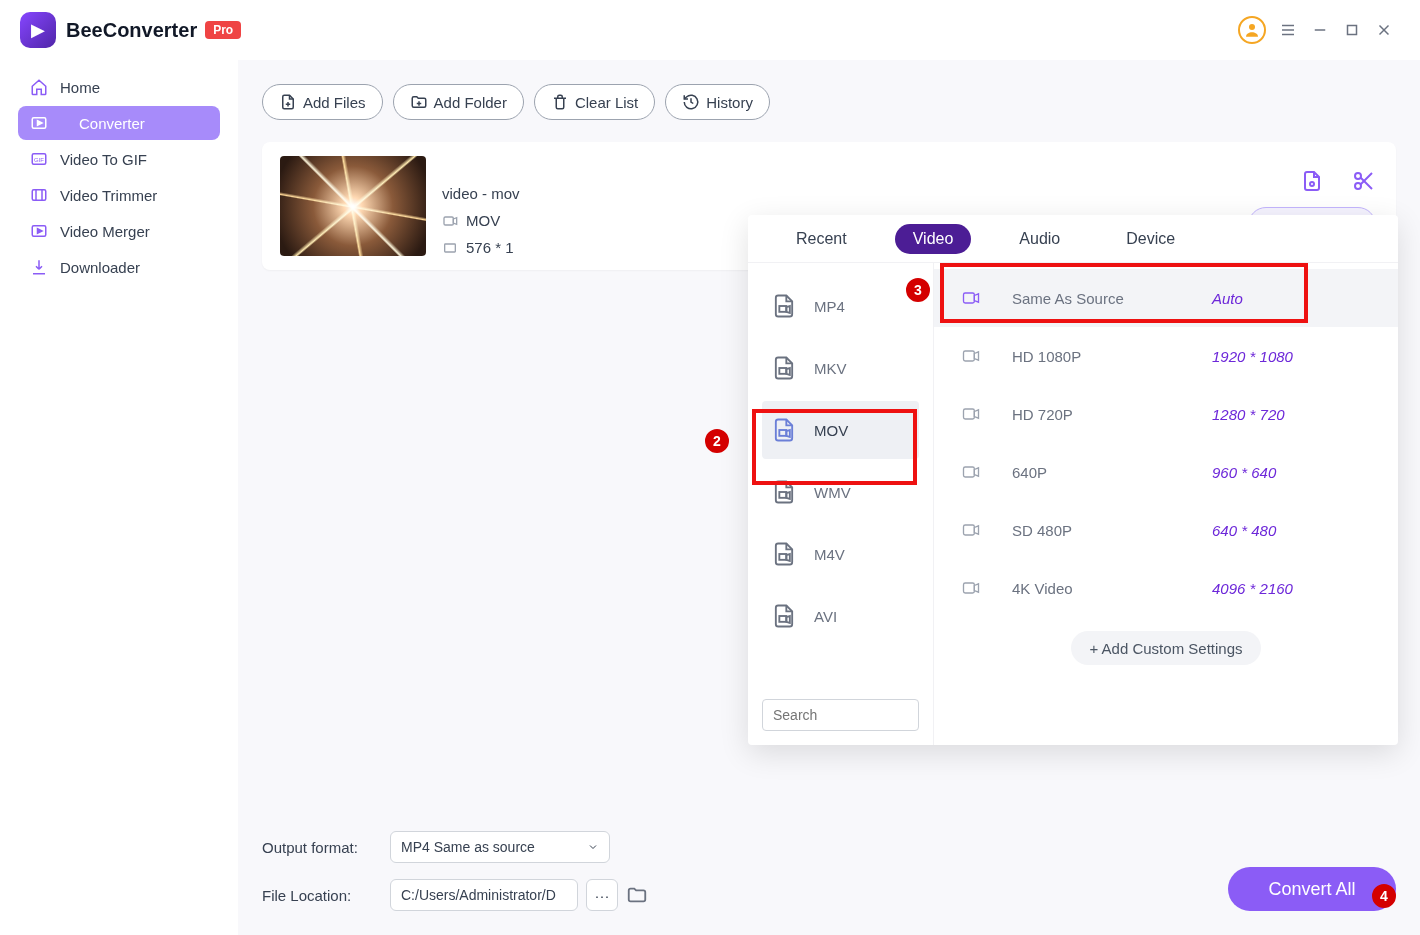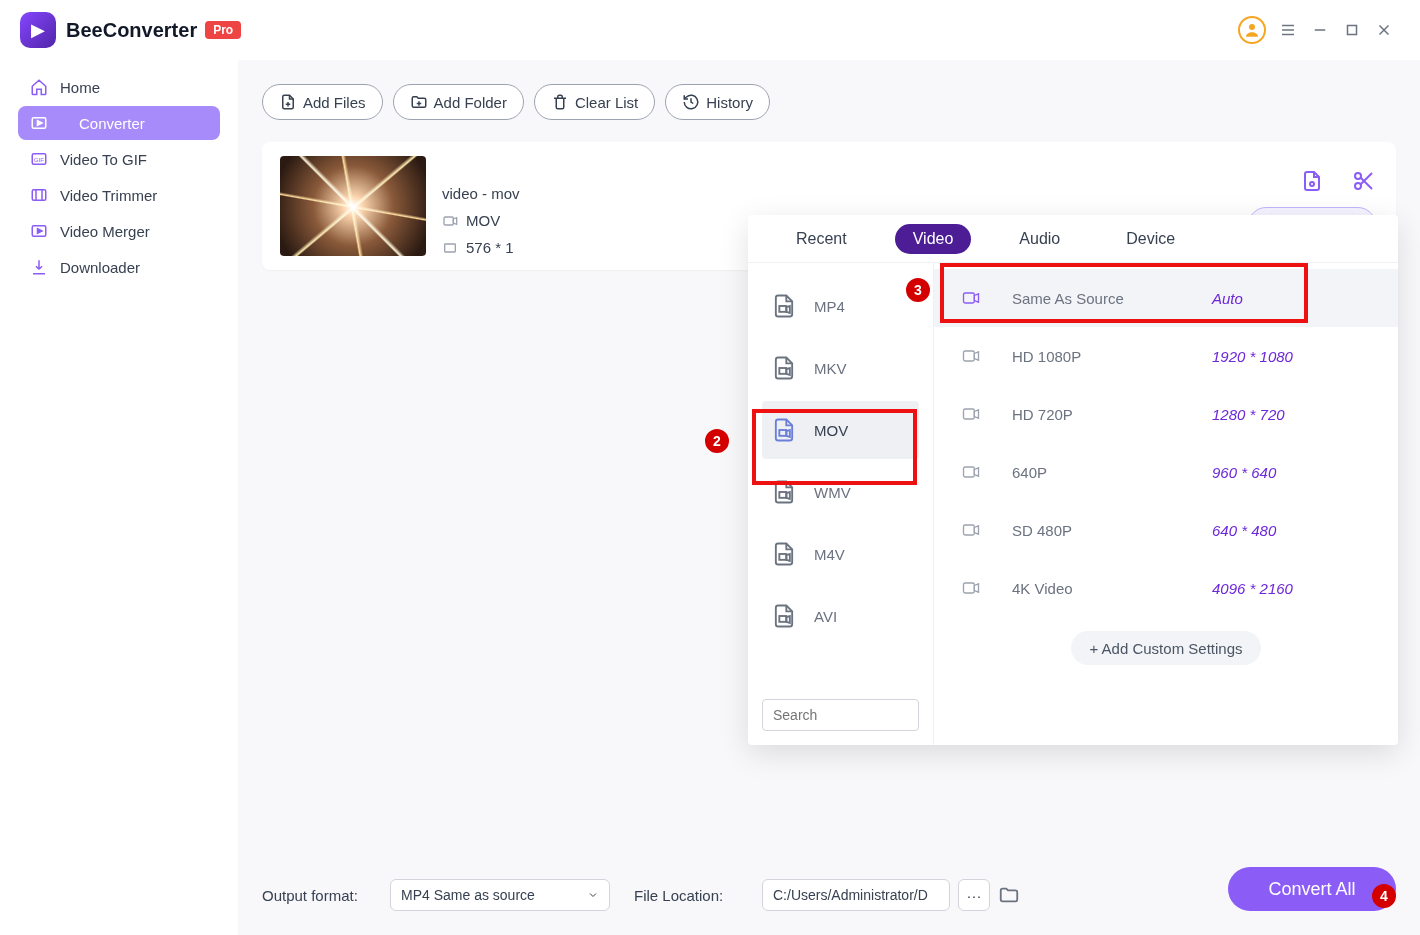--- a/index.html
+++ b/index.html
@@ -67,21 +67,21 @@
   .res-item { height:58px; display:flex; align-items:center; gap:30px; padding:0 26px; font-size:15px; color:#6b7280; cursor:pointer;}
   .res-item.sel { background:#f3f4f7; }
   .res-ic { width:22px;height:20px; color:#9ca3af; flex:0 0 22px;}
   .res-item.sel .res-ic { color:#8b5cf6;}
   .res-name { width:170px;}
   .res-dim { color:#6d28d9;font-style:italic;}
   .add-custom { margin:14px auto 14px; height:34px; padding:0 18px; border-radius:17px; background:#f3f4f7; display:flex; align-items:center; font-size:15px; color:#4b5563; cursor:pointer;}
 
   
   .footer { position:absolute; left:24px; right:24px; bottom:24px; display:flex; align-items:flex-end; justify-content:space-between;}
-  .footer-left { display:flex; gap:24px;}
+  .footer-left { display:flex; flex-direction:column; gap:16px;}
   .frow { display:flex; align-items:center; gap:16px; font-size:15px;}
   .frow label { width:112px; }
   .fselect { width:220px; height:32px; border:1px solid #d1d5db; border-radius:6px; display:flex; align-items:center; justify-content:space-between; padding:0 10px; font-size:14px; background:#fff;}
   .floc { display:flex; gap:8px; align-items:center;}
   .floc .path { width:188px; height:32px; border:1px solid #d1d5db; border-radius:6px; padding:0 10px; font-size:14px; display:flex; align-items:center; background:#fff; overflow:hidden;}
   .icon-btn-sm { width:32px;height:32px;border:1px solid #d1d5db;border-radius:6px;display:flex;align-items:center;justify-content:center;background:#fff;cursor:pointer;}
   .icon-lone { width:22px;height:22px; color:#6b7280; cursor:pointer;}
   .convert-all { width:168px; height:44px; border-radius:22px; background:#8b5cf6; color:#fff; font-size:18px; font-weight:500; display:flex;align-items:center;justify-content:center;cursor:pointer;}
 
   

